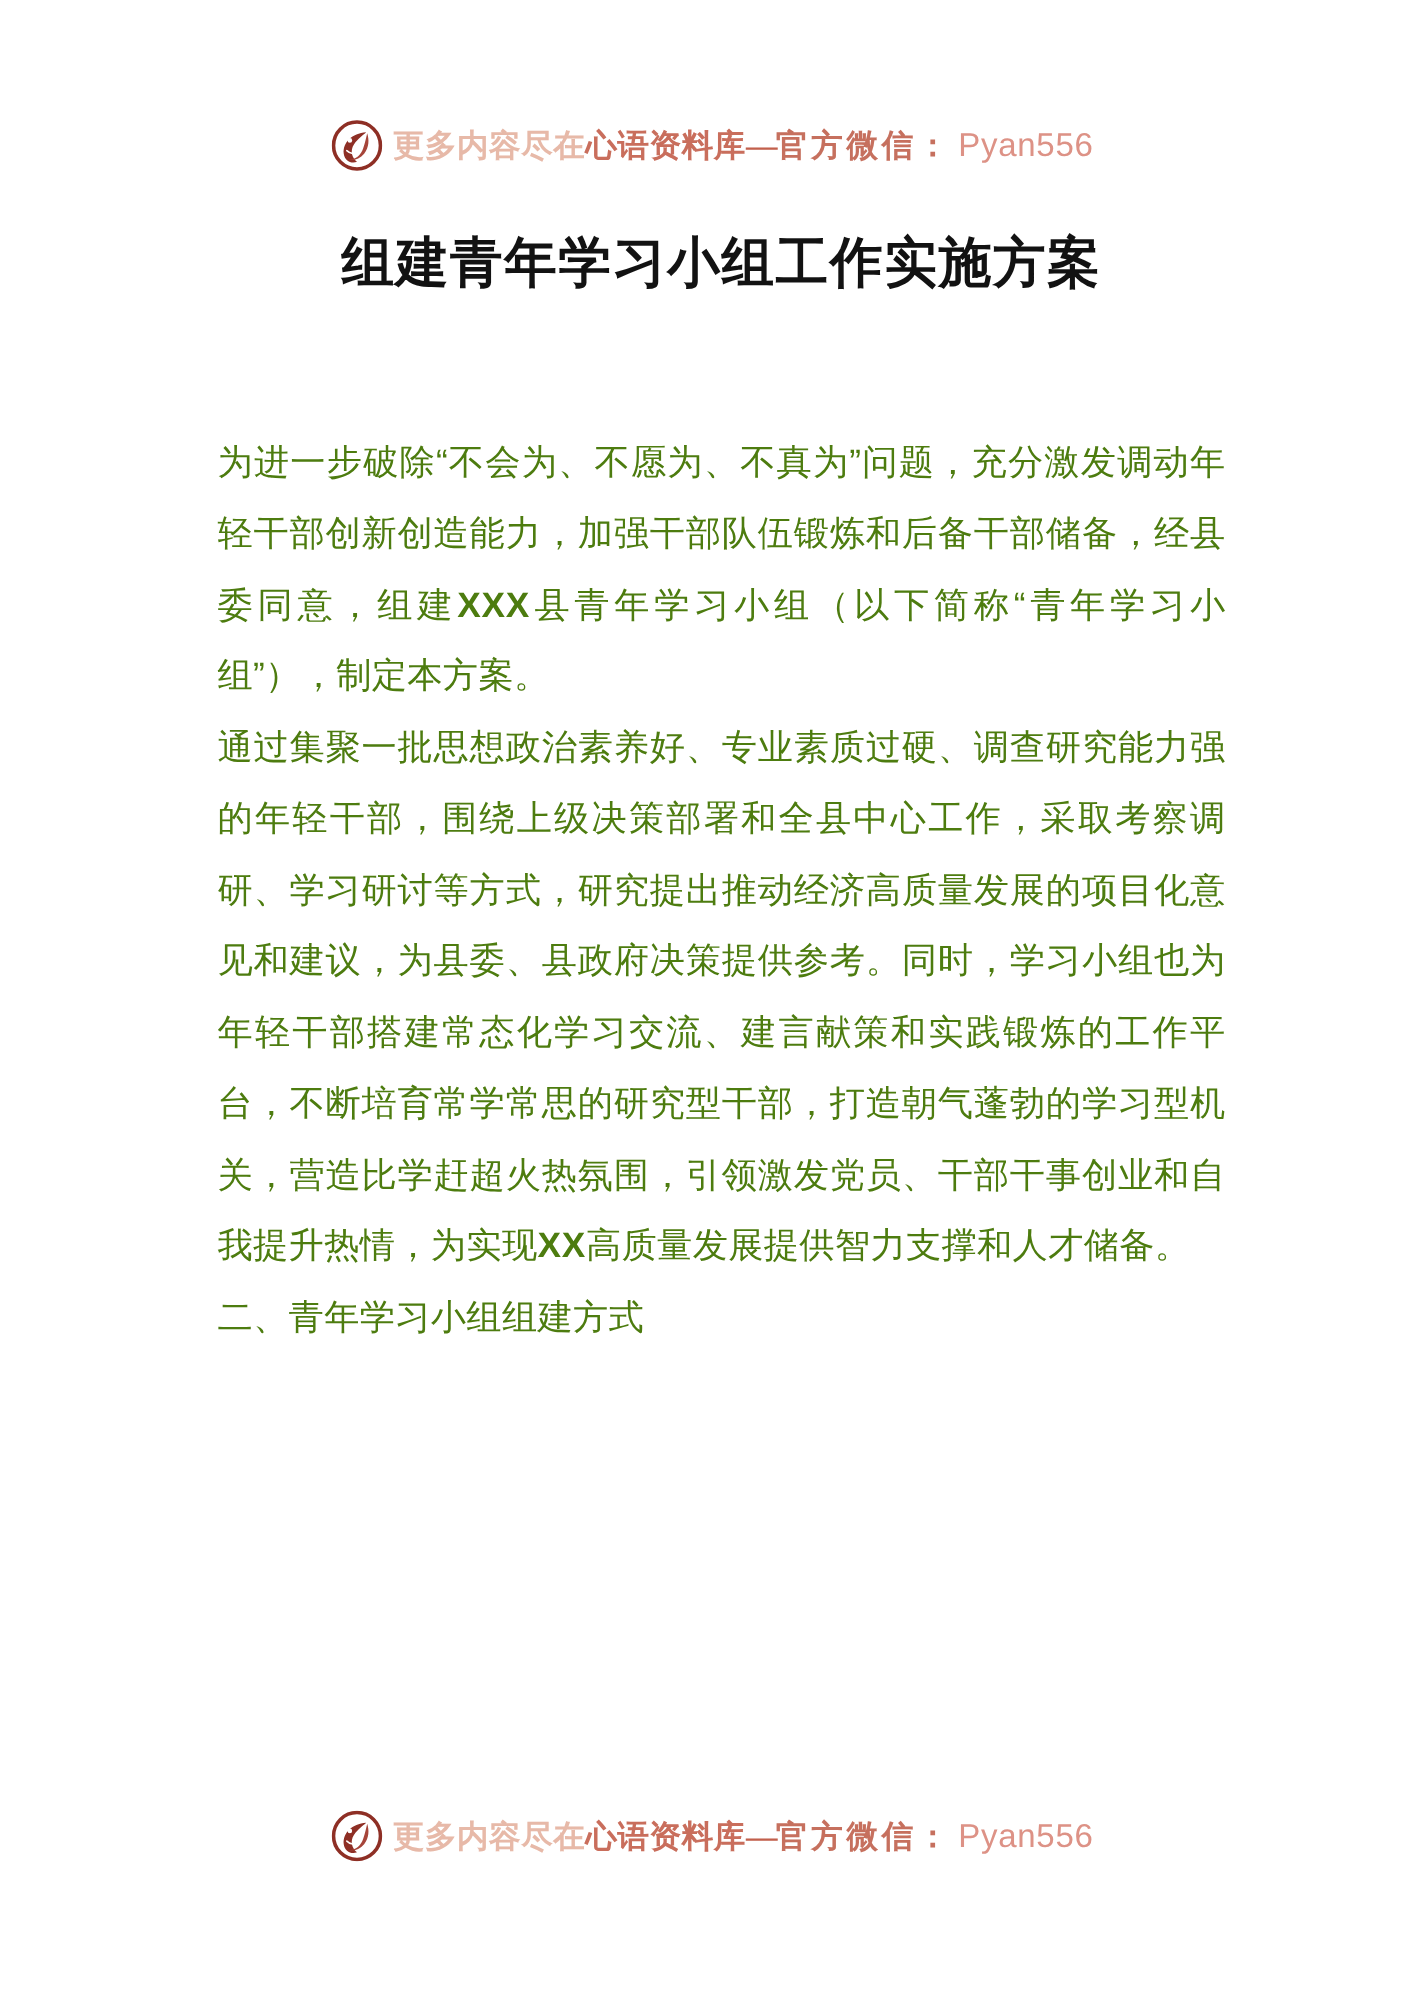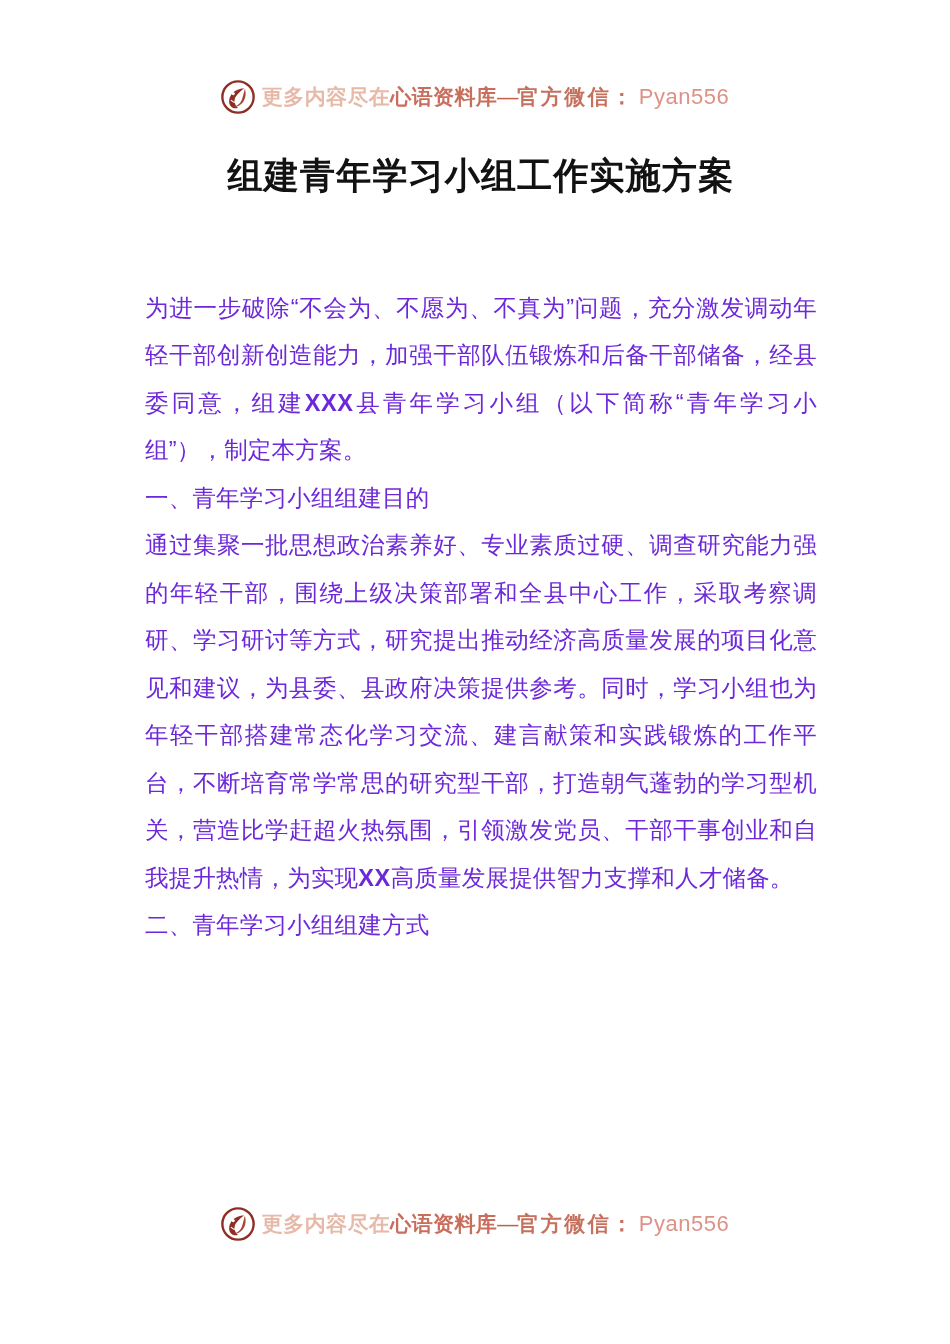--- a/index.html
+++ b/index.html
@@ -81,21 +81,21 @@
     line-height: 1.25;
     margin: 0 0 88px 0;
     transform: scaleY(1.04);
     transform-origin: center top;
   }
 
   .para {
     font-family: "Liberation Sans", "DejaVu Sans", sans-serif;
     font-size: 23.5px;
     font-weight: 400;
-    color: #6d28d9;
+    color: #4d7c0f;
     line-height: 47.5px;
     text-align: justify;
     text-justify: inter-ideograph;
     margin: 0;
     letter-spacing: 0.2px;
   }
   .para.last-justify {
     text-align-last: justify;
   }
 
@@ -126,21 +126,20 @@
       <span class="wm-seg-a">更多内容尽在</span><span class="wm-seg-c">心语资料库</span><span class="wm-dash">—</span><span class="wm-seg-e">官方微信：</span><span class="wm-seg-f">Pyan556</span>
     </div>
   </div>
 
   <div class="doc">
 
     <h1 class="doc-title">组建青年学习小组工作实施方案</h1>
 
     <p class="para"><span>为进一步破除“不会为、不愿为、不真为”问题，充分激发调动年轻干部创新创造能力，加强干部队伍锻炼和后备干部储备，经县委同意，组建</span><span class="latin-bold">XXX</span><span>县青年学习小组（以下简称“青年学习小组”），制定本方案。</span></p>
 
-    <p class="para">一、青年学习小组组建目的</p>
 
     <p class="para"><span>通过集聚一批思想政治素养好、专业素质过硬、调查研究能力强的年轻干部，围绕上级决策部署和全县中心工作，采取考察调研、学习研讨等方式，研究提出推动经济高质量发展的项目化意见和建议，为县委、县政府决策提供参考。同时，学习小组也为年轻干部搭建常态化学习交流、建言献策和实践锻炼的工作平台，不断培育常学常思的研究型干部，打造朝气蓬勃的学习型机关，营造比学赶超火热氛围，引领激发党员、干部干事创业和自我提升热情，为实现</span><span class="latin-bold">XX</span><span>高质量发展提供智力支撑和人才储备。</span></p>
 
     <p class="para">二、青年学习小组组建方式</p>
 
 
   </div>
 
   <div class="watermark footer">
     <svg class="wm-logo" viewBox="0 0 100 100" aria-hidden="true">

